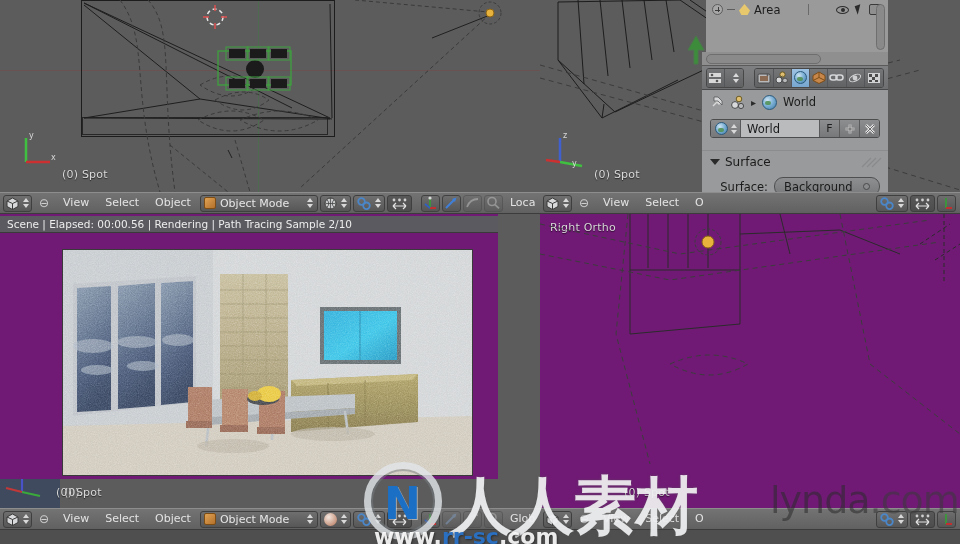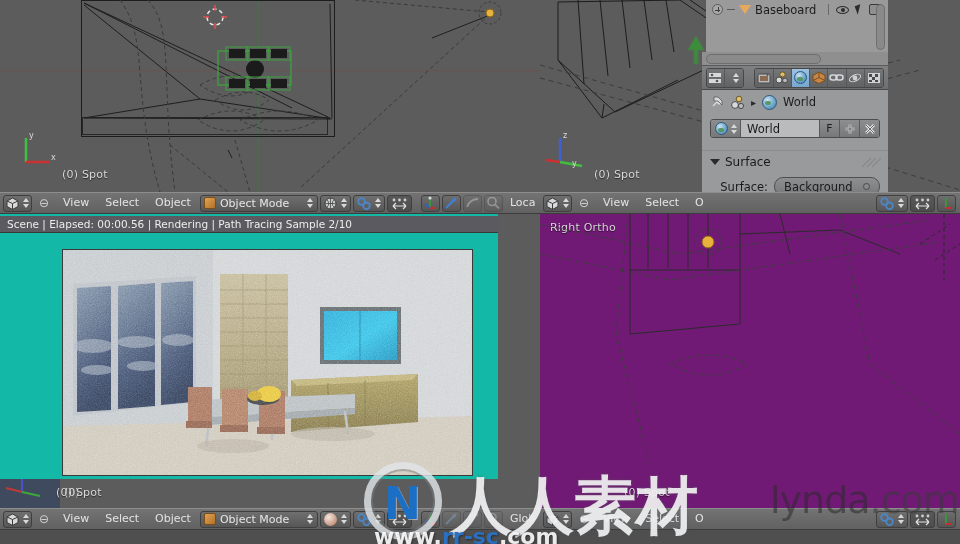--- a/index.html
+++ b/index.html
@@ -379,24 +379,25 @@
       <text x="17" y="10" fill="#d8d8d8" font-size="8">z</text>
       <text x="26" y="38" fill="#d8d8d8" font-size="8">y</text>
     </svg>
     <div class="vp-label" style="left:54px;top:168px;">(0) Spot</div>
   </div>
 
   <div class="outliner" style="left:706px;top:0;width:182px;height:62px;">
     <div class="ol-row">
       <div class="ol-plus"></div>
       <div class="ol-dash"></div>
-      <div class="ol-tri"></div>
-      <div class="ol-name">Baseboard</div>
+      <div class="ol-lamp"></div>
+      <div class="ol-name">Area</div>
       <div class="ol-icons">
         <div style="width:1px;height:11px;background:#6a6a6a;"></div>
+        <div style="width:13px;height:11px;opacity:.35;"></div>
         <div class="eye"></div>
         <div class="cursor-ico"></div>
         <div class="cam-ico"></div>
       </div>
     </div>
     <div class="ol-vscroll" style="right:3px;top:4px;width:9px;height:46px;"></div>
   </div>
   <div class="ol-scroll" style="position:absolute;left:706px;top:52px;width:120px;height:11px;"></div>
   <div style="position:absolute;left:702px;top:52px;width:186px;height:14px;background:#8f8f8f;border-bottom:1px solid #5a5a5a;"></div>
   <div class="ol-scroll" style="position:absolute;left:706px;top:54px;width:115px;height:10px;"></div>
@@ -784,21 +785,21 @@
       <polygon points="0,230 60,258 60,294 0,294" fill="#3f4a5e"></polygon>
       <line x1="0" y1="232" x2="62" y2="262" stroke="#2b3340" stroke-width="1"></line>
       <g>
         <line x1="22" y1="278" x2="22" y2="258" stroke="#4a52c8" stroke-width="2.2"></line>
         <line x1="22" y1="278" x2="40" y2="282" stroke="#3aa83a" stroke-width="2.2"></line>
         <line x1="22" y1="278" x2="6" y2="274" stroke="#c03838" stroke-width="2.2"></line>
       </g>
       <text x="64" y="282" fill="#e0e0e0" font-size="11" font-family="DejaVu Sans">(0)</text>
     </svg>
 
-    <div class="render-pane" style="left:0;top:0;width:498px;height:265px;background:#14b8a6;">
+    <div class="render-pane" style="left:0;top:0;width:498px;height:265px;background:#701a75;">
       <div class="renderinfo" style="top:2px;background:#5a5a60;">
         <span>Scene | Elapsed: 00:00.56 | Rendering | Path Tracing Sample 2/10</span>
       </div>
 
       <div class="render-img" style="left:63px;top:36px;width:409px;height:225px;background:#b9bcbe;">
         <svg width="409" height="225" style="position:absolute;left:0;top:0;">
           <defs>
             <filter id="grain">
               <feTurbulence type="fractalNoise" baseFrequency="0.9" numOctaves="3" result="n"></feTurbulence>
               <feColorMatrix in="n" type="saturate" values="0"></feColorMatrix>

